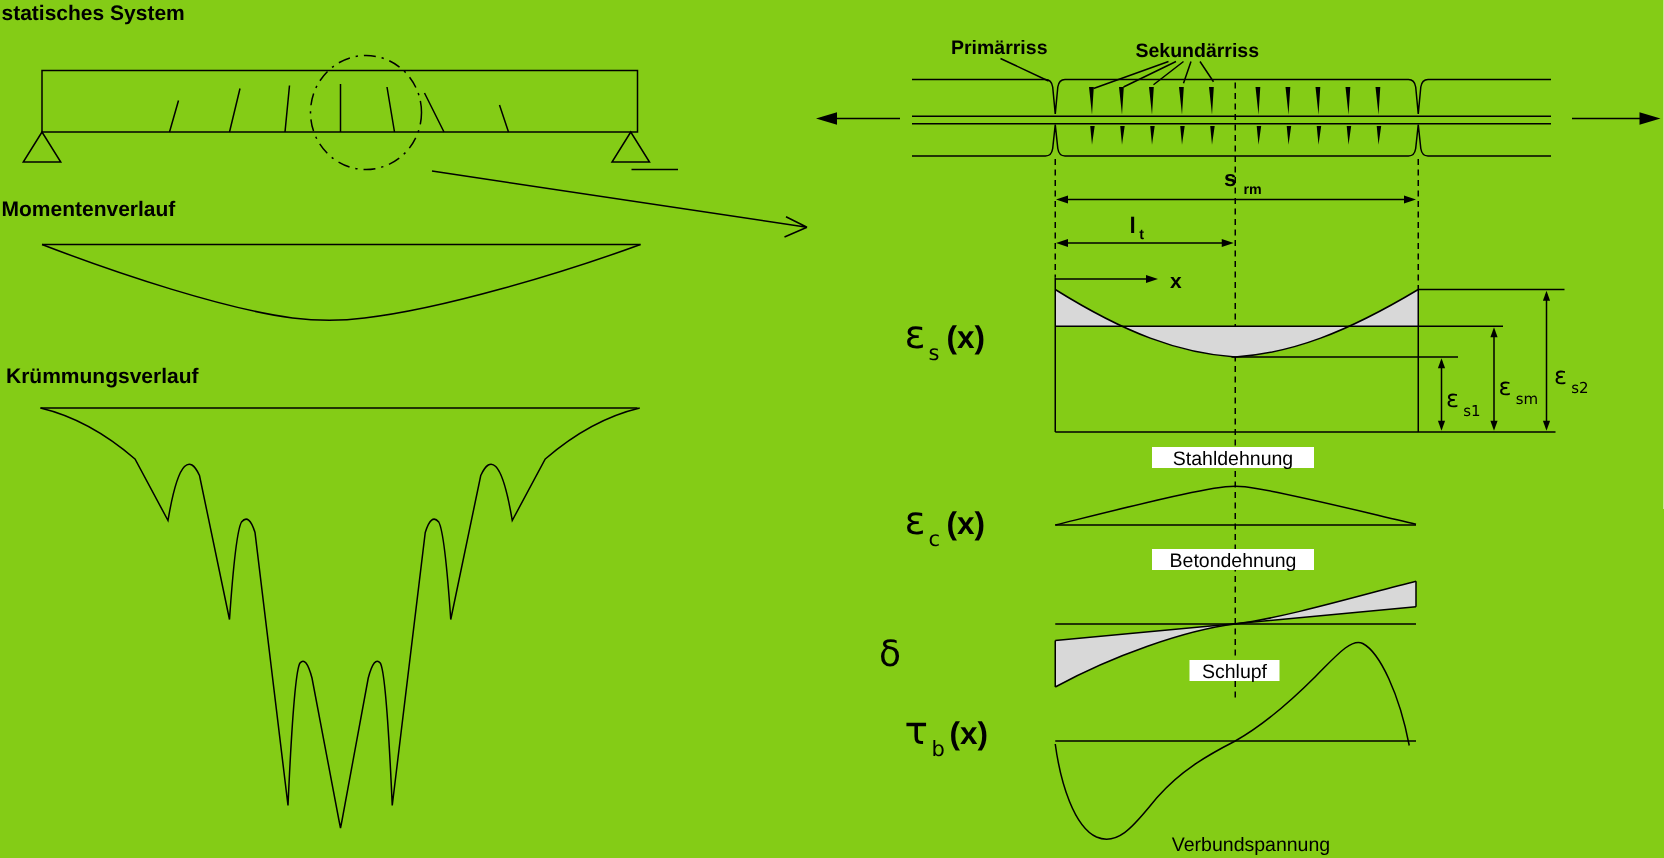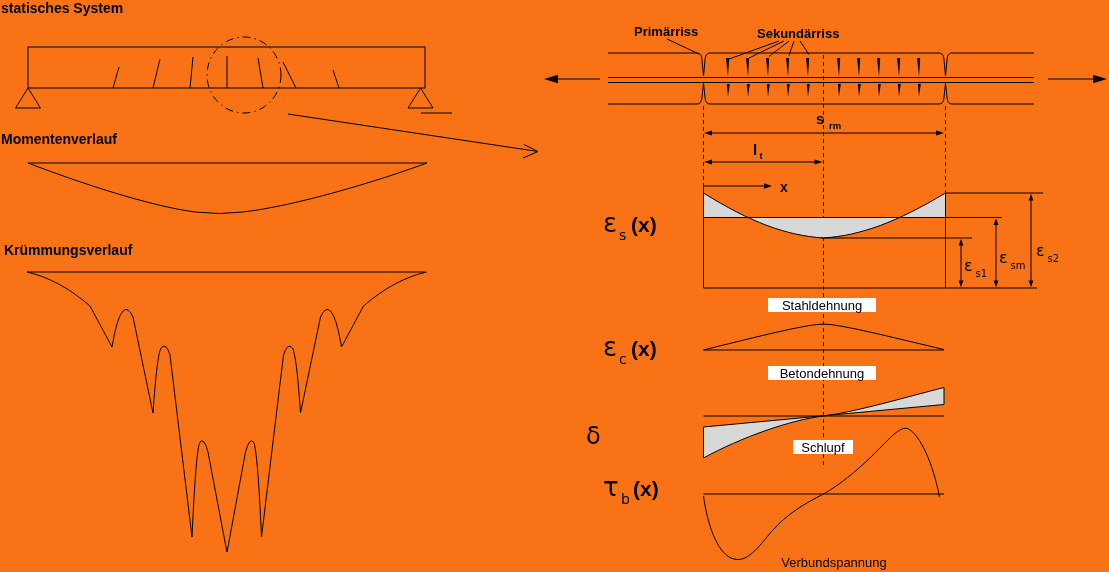--- a/index.html
+++ b/index.html
@@ -1,16 +1,16 @@
 <!DOCTYPE html>
 <html><head>
 <meta charset="utf-8">
 <style>
   html,body{margin:0;padding:0;background:#ffffff;}
-  #stage{position:relative;width:1109px;height:572px;background:#f97316;overflow:hidden;
+  #stage{position:relative;width:1109px;height:572px;background:#84cc16;overflow:hidden;
          font-family:"Liberation Sans",sans-serif;}
   svg{position:absolute;left:0;top:0;}
   .ln{stroke:#000;stroke-width:1;fill:none;}
   .dash{stroke:#000;stroke-width:1;fill:none;stroke-dasharray:4 3;}
   .dashdot{stroke:#000;stroke-width:1;fill:none;stroke-dasharray:8 4 1.5 4;}
   .fillblk{fill:#000;stroke:none;}
   .gray{fill:#d8d8d8;stroke:none;}
   .whitebox{fill:#ffffff;stroke:none;}
   text{fill:#000;}
   .h-bold{font:bold 14px "Liberation Sans",sans-serif;}

